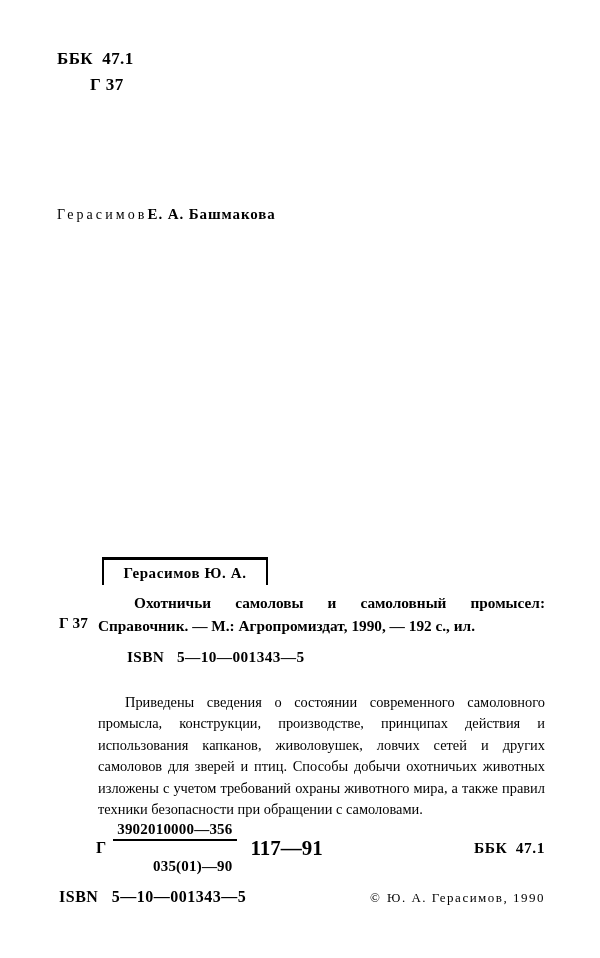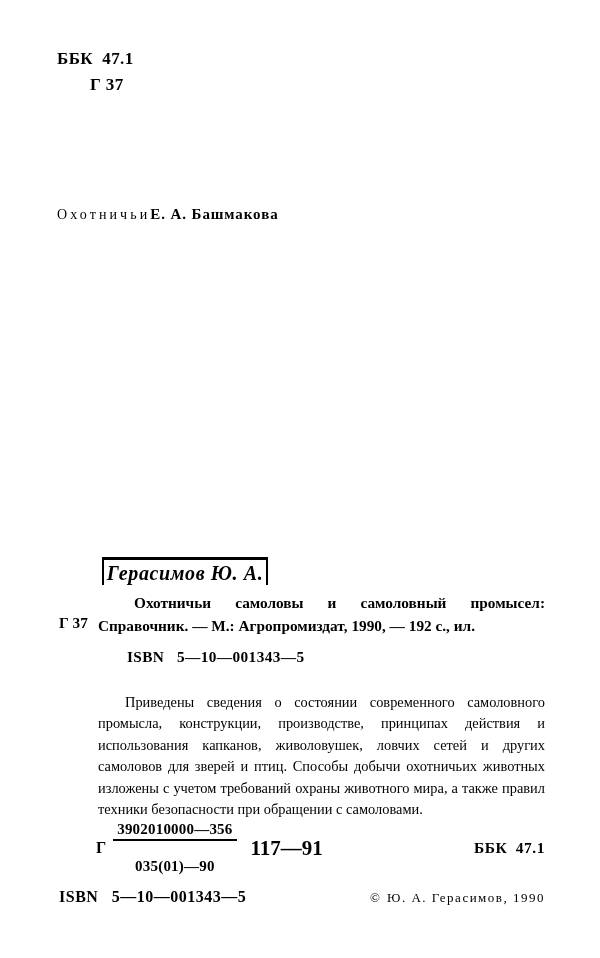--- a/index.html
+++ b/index.html
@@ -63,26 +63,25 @@
     border-top: 3px solid #000;
     border-left: 2px solid #000;
     border-right: 2px solid #000;
     border-bottom: none;
     display: flex;
     align-items: center;
     justify-content: center;
   }
   .author-name {
     font-weight: bold;
-    font-size: 20px;
+    font-size: 15px;
     letter-spacing: 0.6px;
     white-space: pre;
     position: relative;
     top: 1px;
-    font-style: italic;
   }
 
   
   .biblio {
     position: absolute;
     left: 98px;
     top: 592px;
     width: 447px;
     font-weight: bold;
     font-size: 15.3px;
@@ -140,21 +139,21 @@
     align-items: center;
     font-weight: bold;
   }
   .stamp-g {
     font-size: 16px;
     margin-right: 7px;
   }
   .fraction {
     display: inline-flex;
     flex-direction: column;
-    align-items: center;
+    align-items: flex-end;
     line-height: 1;
   }
   .fraction .numer {
     font-size: 15px;
     letter-spacing: 0.2px;
     padding: 0 4px 2px 4px;
     white-space: pre;
   }
   .fraction .rule {
     width: 100%;
@@ -205,21 +204,21 @@
 </head>
 <body>
 
 <div class="page">
 
   <div class="top-block">
     <div class="top-line">ББК  47.1</div>
     <div class="shelf-line">Г 37</div>
   </div>
 
-  <div class="editor-line"><span class="editor-label">Охотничьи</span><span class="editor-name">Е. А. Башмакова</span></div>
+  <div class="editor-line"><span class="editor-label">Герасимов</span><span class="editor-name">Е. А. Башмакова</span></div>
 
   <div class="author-box">
     <span class="author-name">Герасимов Ю. А.</span>
   </div>
 
   <div class="biblio"><span>Охотничьи самоловы и самоловный промысел: Справочник. — М.: Агропромиздат, 1990, — 192 с., ил.</span></div>
   <div class="shelf-hang">Г 37</div>
   <div class="isbn-mid">ISBN   5—10—001343—5</div>
 
   <div class="annotation">

